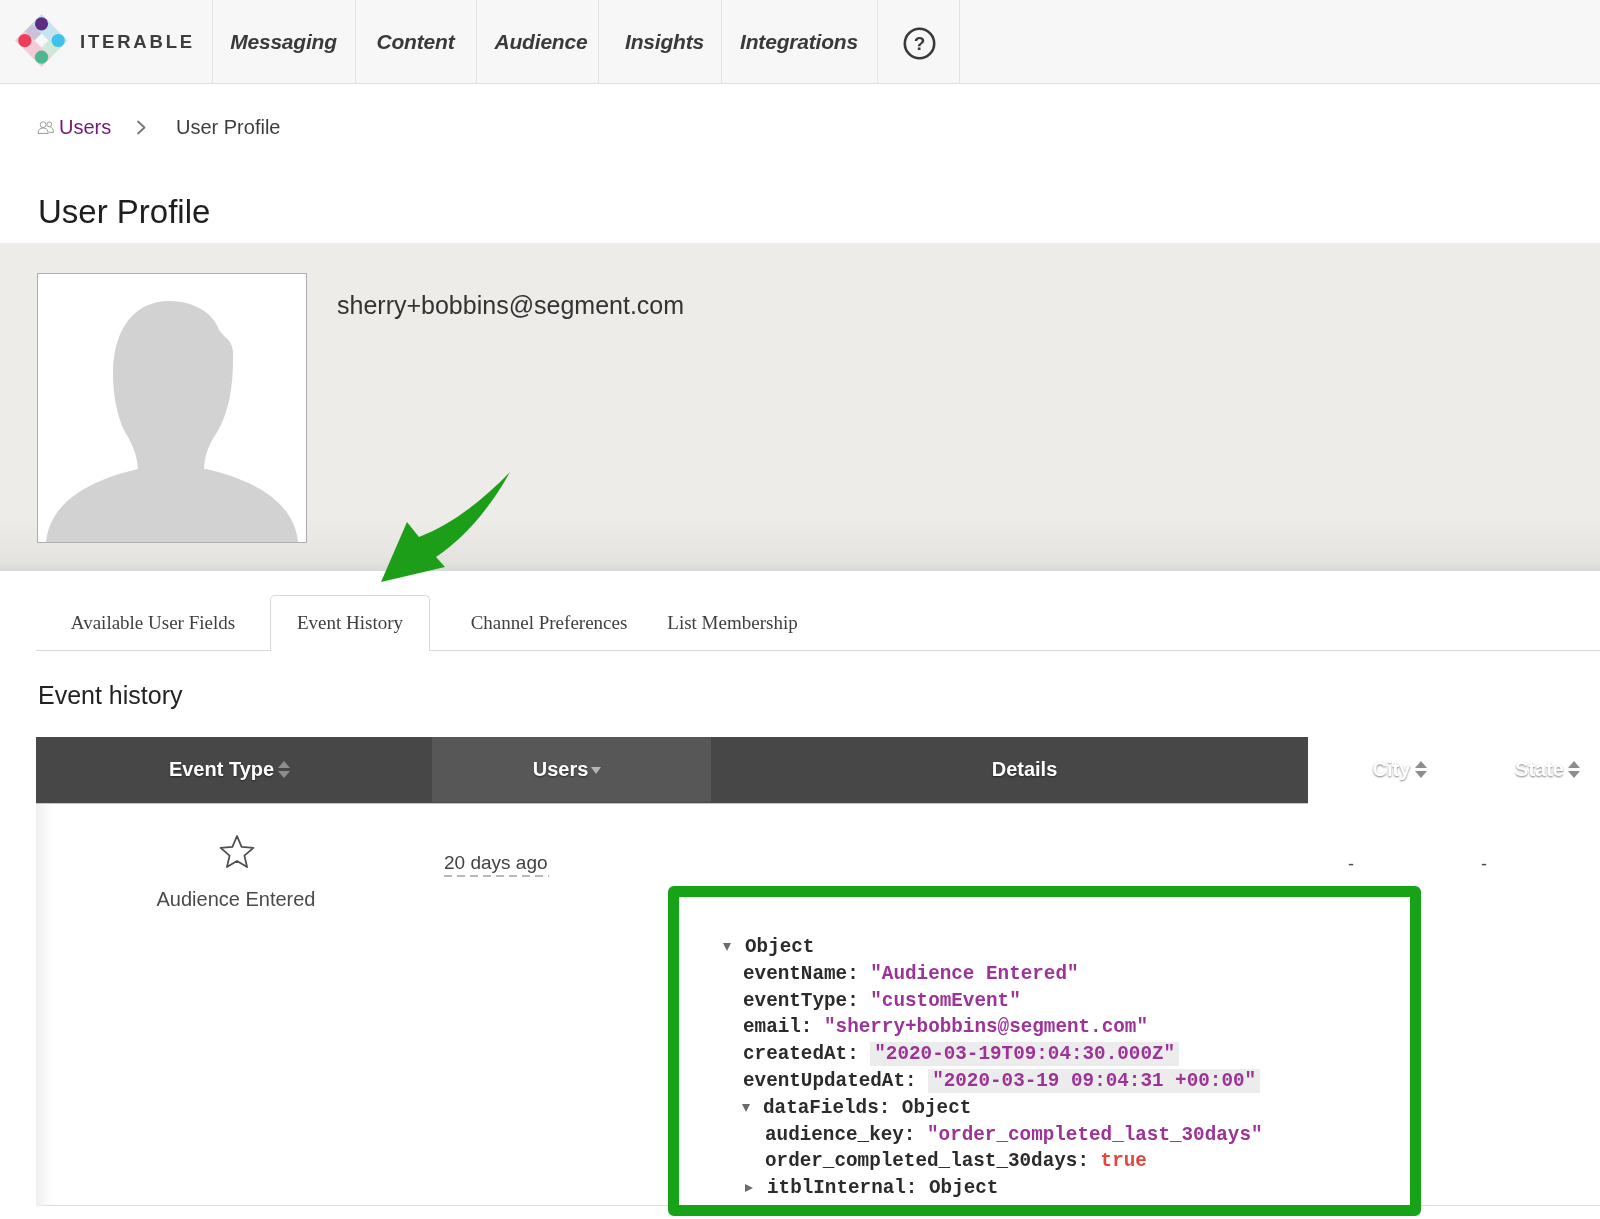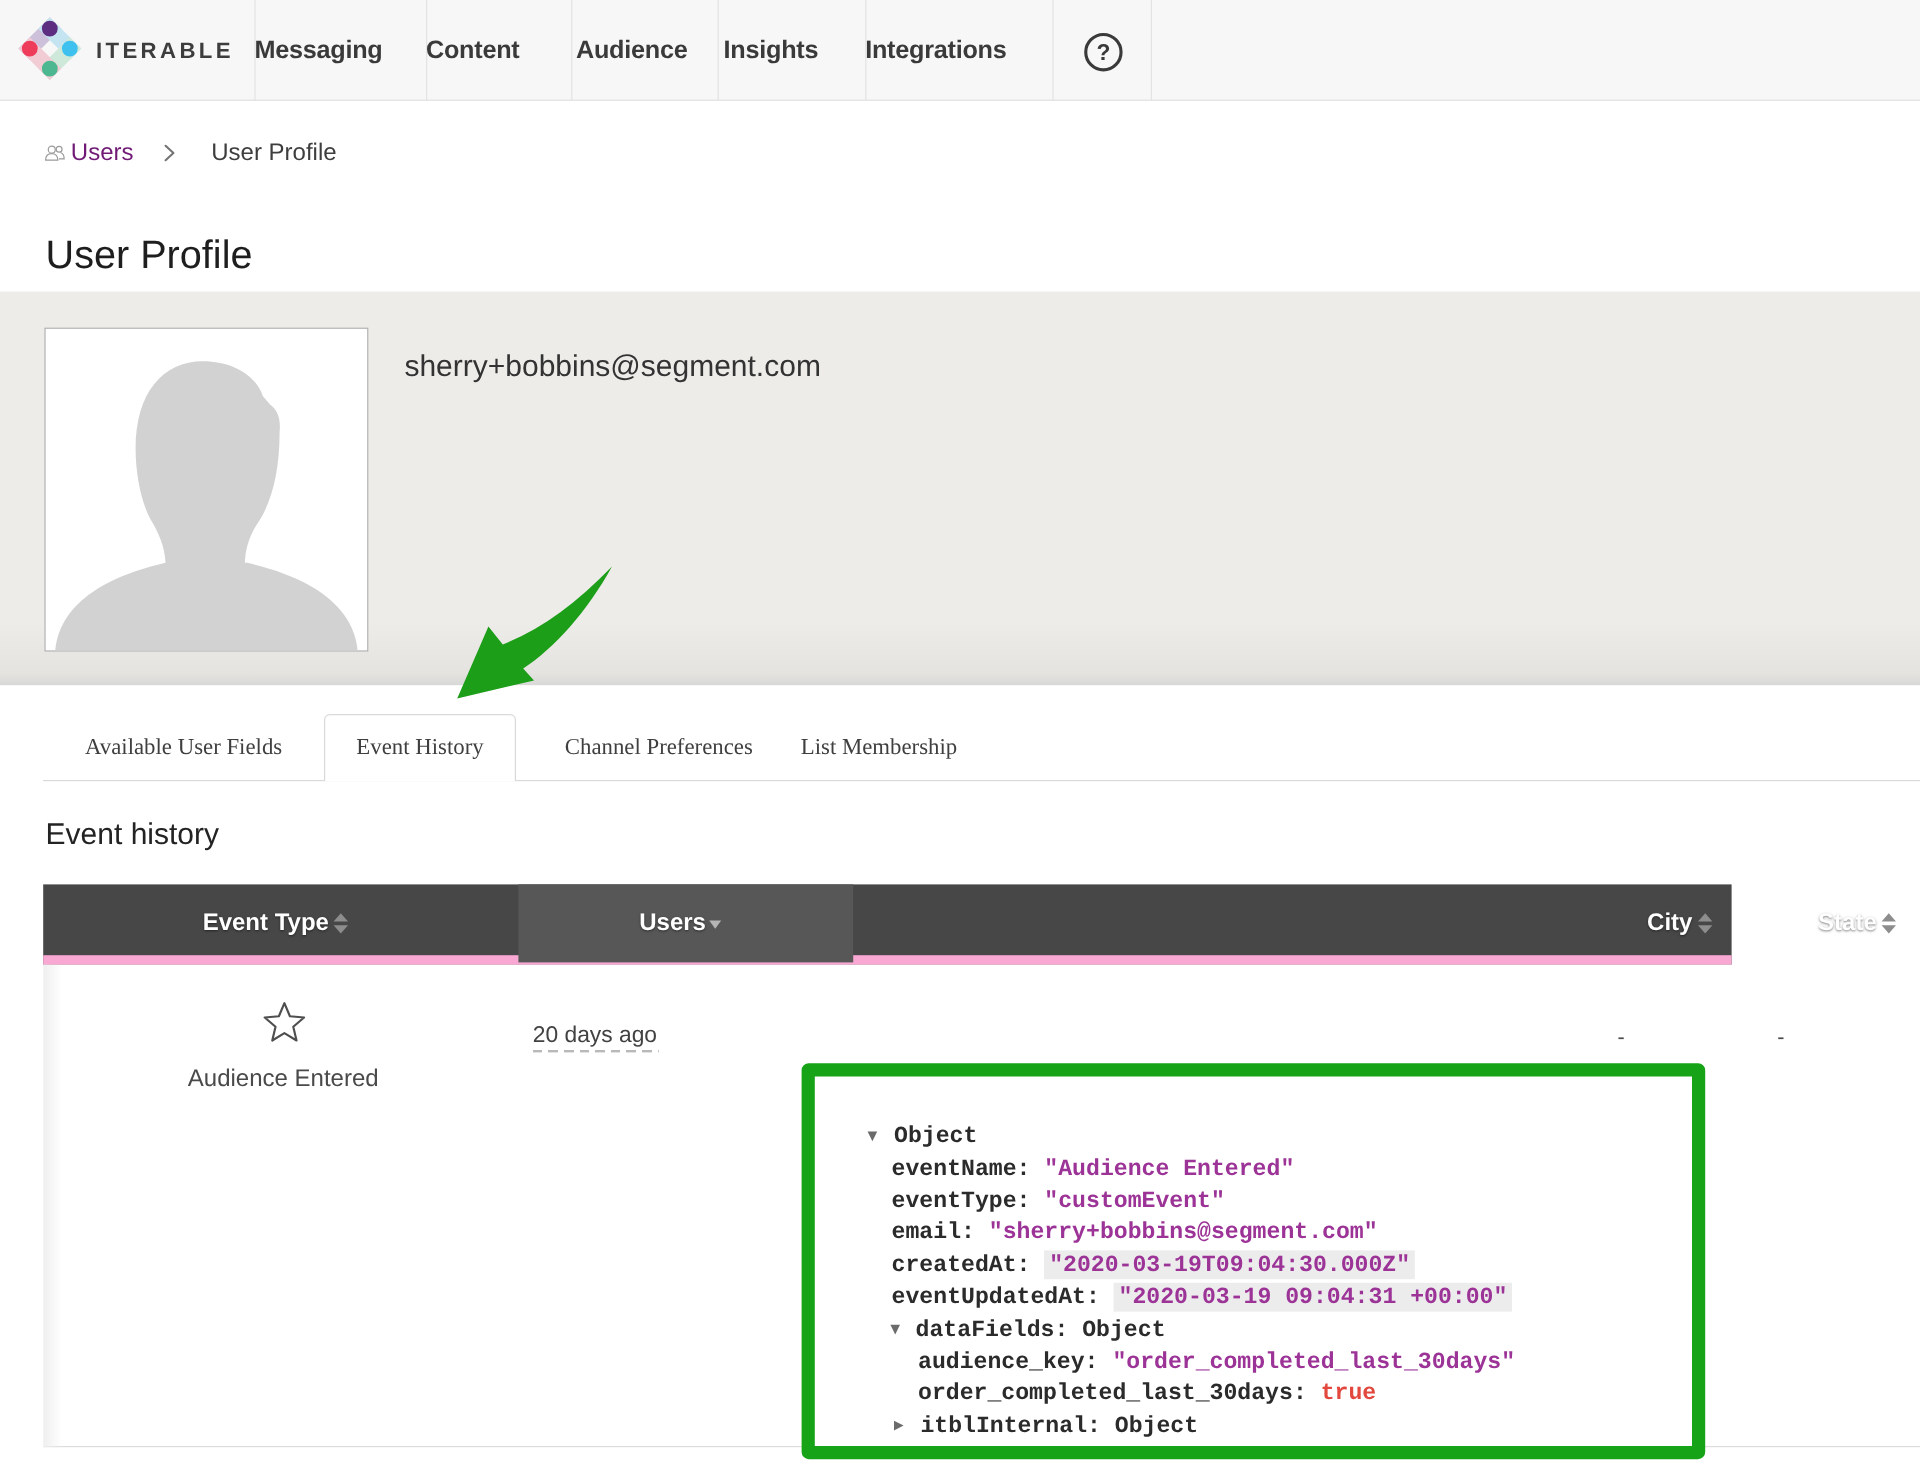--- a/index.html
+++ b/index.html
@@ -2,37 +2,37 @@
 <html><head>
 <meta charset="utf-8">
 <style>
 * { margin:0; padding:0; box-sizing:border-box; }
 html,body { width:1600px; height:1219px; background:#fff; font-family:"Liberation Sans", sans-serif; position:relative; overflow:hidden; }
 .abs { position:absolute; }
 
 
 #nav { left:0; top:0; width:1600px; height:84px; background:#f7f7f7; border-bottom:1px solid #e0e0e0; }
 .navsep { position:absolute; top:0; width:1px; height:84px; background:#e3e3e3; }
-.navitem { position:absolute; top:0; height:84px; line-height:84px; font-size:21px; font-weight:bold; color:#3a3a3a; letter-spacing:-0.2px; }
+.navitem { position:absolute; top:0; height:84px; line-height:84px; text-align:center; font-size:21px; font-weight:bold; color:#3a3a3a; letter-spacing:-0.2px;font-style:italic; }
 
 
 .crumb { font-size:20px; color:#701a75; }
 .crumb-dark { color:#3e3e3e; }
 
 
 #banner { left:0; top:243px; width:1600px; height:328px; background:linear-gradient(#edece9 84%, #e4e3e0 97%, #d8d8d6 100%); }
 #avatarbox { left:37px; top:273px; width:270px; height:270px; background:#fff; border:1px solid #aeaeae; }
 
 
 .tabline { position:absolute; background:#d9d9d9; height:1px; }
 #activetab { left:270px; top:595px; width:160px; height:56px; background:#fff; border:1px solid #d9d9d9; border-bottom:none; border-radius:5px 5px 0 0; }
 .tab { position:absolute; top:595px; height:56px; line-height:56px; text-align:center; font-size:19px; color:#3f3f3f;font-family:Liberation Serif, serif; }
 
 
-#thead { left:36px; top:737px; width:1407px; height:67px; background:#474747; border-bottom:8px solid #f9a8d4; }
+#thead { left:36px; top:737px; width:1272px; height:67px; background:#474747; border-bottom:1px solid #f9a8d4; }
 #timecell { position:absolute; left:396px; top:0; width:279px; height:65px; background:#575757; }
 .hlabel { position:absolute; top:0; height:65px; line-height:65px; font-size:20px; font-weight:bold; color:#fff; text-shadow:0 1px 2px rgba(0,0,0,0.5); text-align:center; }
 .sortud { position:absolute; }
 .sortud .u { width:0;height:0;border-left:6.5px solid transparent;border-right:6.5px solid transparent;border-bottom:7px solid #8d8d8d; }
 .sortud .d { width:0;height:0;border-left:6.5px solid transparent;border-right:6.5px solid transparent;border-top:7px solid #8d8d8d; margin-top:3px; }
 #tbody { left:36px; top:804px; width:1564px; height:402px; background:#fff; border-bottom:1px solid #dcdcdc; }
 #leftshadow { left:36px; top:804px; width:16px; height:402px; background:linear-gradient(to right, #efefef, rgba(255,255,255,0)); }
 
 .rowtext { font-size:19px; color:#4a4a4a; }
 #daysago { left:444px; top:852px; font-size:19px; color:#424242; }
@@ -124,20 +124,21 @@
 
 <div id="thead" class="abs">
   <div id="timecell"></div>
   <div class="hlabel" style="left:93px; width:185px;">Event Type</div>
   <div class="sortud" style="left:242px; top:24px;">
       <div class="u"></div>
       <div class="d"></div>
     </div>
   <div class="hlabel" style="left:432px; width:185px;">Users</div>
   <div style="position:absolute; left:555px; top:30px; width:0; height:0; border-left:5.5px solid transparent; border-right:5.5px solid transparent; border-top:7.5px solid #b5b5b5;"></div>
+  <div class="hlabel" style="left:896px; width:185px;">Details</div>
   <div class="hlabel" style="left:1263px; width:185px;">City</div>
   <div class="sortud" style="left:1379px; top:24px;">
       <div class="u"></div>
       <div class="d"></div>
     </div>
   <div class="hlabel" style="left:1411px; width:185px;">State</div>
   <div class="sortud" style="left:1532px; top:24px;">
       <div class="u"></div>
       <div class="d"></div>
     </div>

